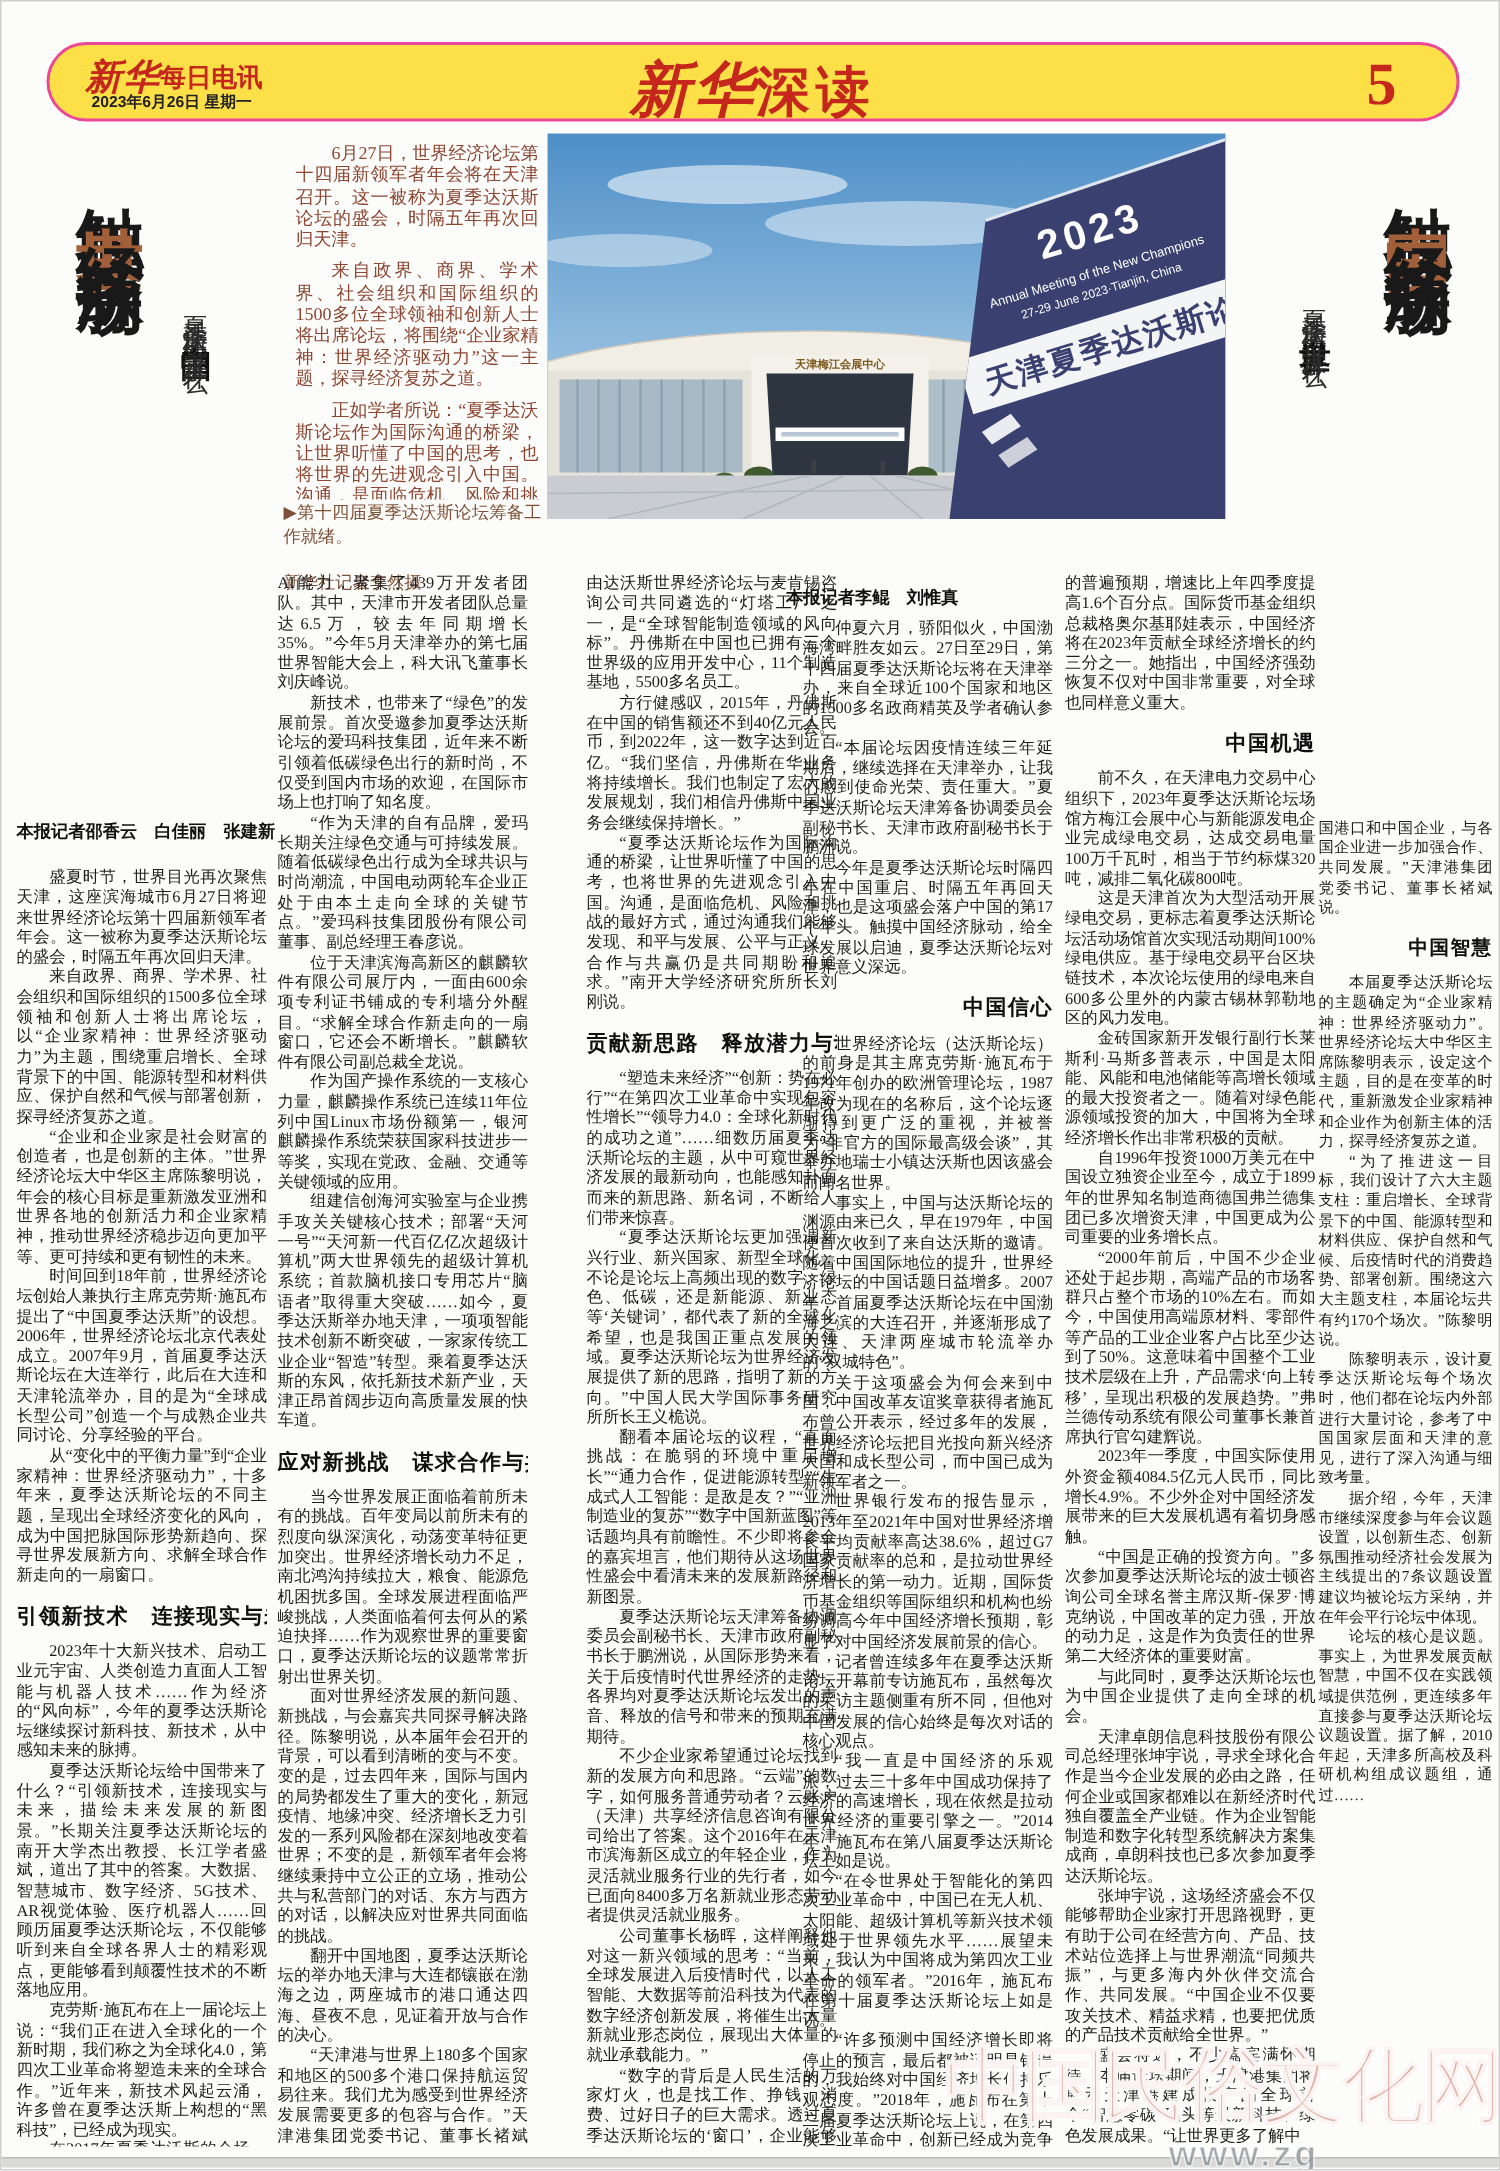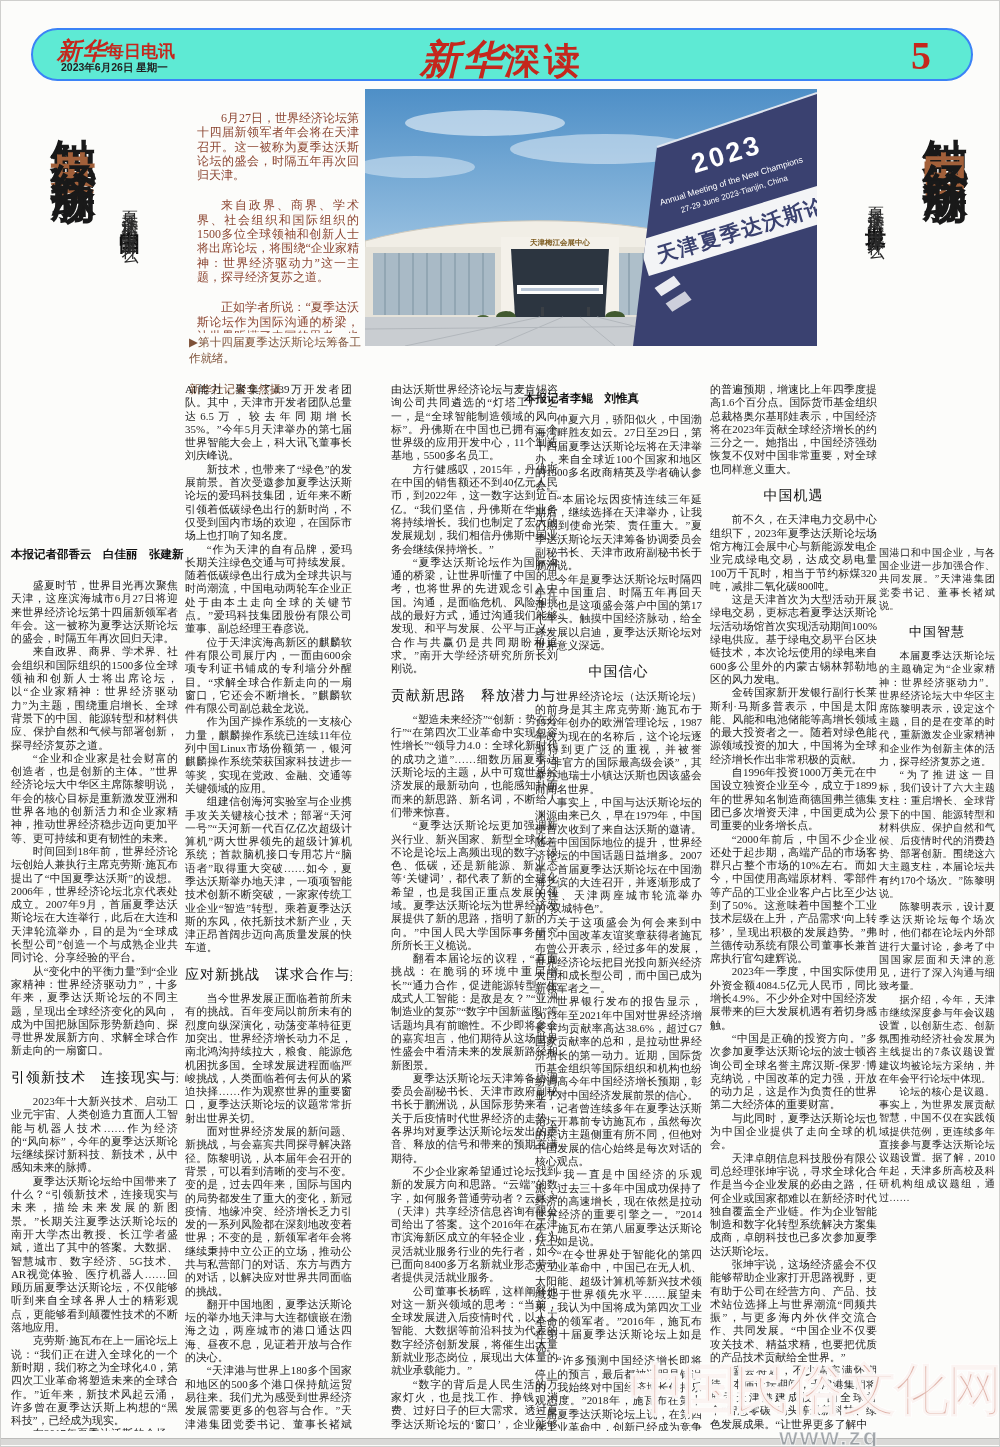--- a/index.html
+++ b/index.html
@@ -1,21 +1,21 @@
 <!DOCTYPE html>
 <html><head>
 <meta charset="utf-8">
 <style>
   html,body{margin:0;padding:0;background:#e9e9e7;}
   #page{position:relative;width:1000px;height:1447px;background:#fcfcfa;margin:0 auto;
         font-family:"Liberation Serif","DejaVu Serif",serif;color:#1d1d1d;overflow:hidden;
         border:1px solid #cfcfcd;box-sizing:border-box;}
   
   .masthead{position:absolute;left:30px;top:27px;width:938px;height:49px;
-            border:2px solid #3b82f6;border-radius:27px;background:#5eead4;}
+            border:2px solid #ec4899;border-radius:27px;background:#fde047;}
   .logo{position:absolute;left:24px;top:5px;color:#c5271d;white-space:nowrap;}
   .logo .script{font-style:italic;font-weight:bold;font-size:24px;letter-spacing:1px;}
   .logo .rest{font-weight:bold;font-size:17px;font-family:"Liberation Sans",sans-serif;position:relative;top:-2px;}
   .mast-date{position:absolute;left:28px;top:31px;font-family:"Liberation Sans",sans-serif;
              font-size:10.5px;font-weight:bold;color:#222;}
   .section-title{position:absolute;left:50%;transform:translateX(-50%);top:2px;color:#c5271d;white-space:nowrap;}
   .section-title .script{font-style:italic;font-weight:bold;font-size:40px;letter-spacing:2px;}
   .section-title .rest{font-weight:bold;font-size:36px;letter-spacing:4px;}
   .page-num{position:absolute;right:40px;top:2px;font-size:40px;font-weight:bold;color:#c5271d;}
   
@@ -24,33 +24,33 @@
   .vtitle .accent{color:#a2603a;}
   .vsub{position:absolute;writing-mode:vertical-rl;font-family:"Liberation Sans",sans-serif;
         font-size:17px;letter-spacing:3px;color:#2b2b2b;line-height:1.6;}
   .vsub .accent{font-weight:bold;font-size:21px;color:#111;}
   
   .byline{position:absolute;font-family:"Liberation Sans",sans-serif;font-weight:bold;
           font-size:11.5px;color:#111;white-space:nowrap;}
   
   .intro{position:absolute;left:196px;top:94px;width:162px;height:238px;overflow:hidden;
          font-size:12px;line-height:14.3px;color:#8c4632;text-align:justify;}
-  .intro p{margin:16px 0 7px;text-indent:2em;}
+  .intro p{margin:0 0 7px;text-indent:2em;}
   .caption{position:absolute;left:188px;top:334px;width:172px;font-size:11.5px;
            line-height:15.5px;color:#7d5138;text-align:justify;}
   .caption .credit{display:block;text-align:left;margin-top:16px;}
   
   .photo{position:absolute;left:364px;top:88px;width:452px;height:257px;overflow:hidden;background:#7da7cc;}
   
   .col{position:absolute;width:167px;overflow:hidden;font-size:10.9px;line-height:13.3px;
        text-align:justify;color:#1c1c1c;}
   .col p{margin:0;text-indent:2em;}
   .col p.cont{text-indent:0;}
-  .col h3{font-family:"Liberation Sans",sans-serif;font-size:14px;font-weight:normal;color:#0f0f0f;
-          text-align:center;margin:13px 0 11px;letter-spacing:1px;white-space:nowrap;}
+  .col h3{font-family:"Liberation Sans",sans-serif;font-size:14px;font-weight:bold;color:#0f0f0f;
+          text-align:right;margin:13px 0 11px;letter-spacing:1px;white-space:nowrap;}
   #col1{left:10px;top:578px;height:852px;}
   #col2{left:184px;top:382px;height:1048px;}
   #col3{left:359px;top:382px;height:1048px;margin-left:31px;}
   #col4{left:534px;top:412px;height:1018px;}
   #col5{left:709px;top:382px;height:1048px;}
   #col6{left:878px;top:545px;width:116px;height:885px;font-size:10.2px;line-height:13.2px;}
   #col6 h3{font-size:13px;}
   
   .watermark{position:absolute;left:628px;top:1352px;width:372px;pointer-events:none;z-index:5;}
   .watermark .wm-big{font-size:56px;font-weight:bold;letter-spacing:-3px;white-space:nowrap;

